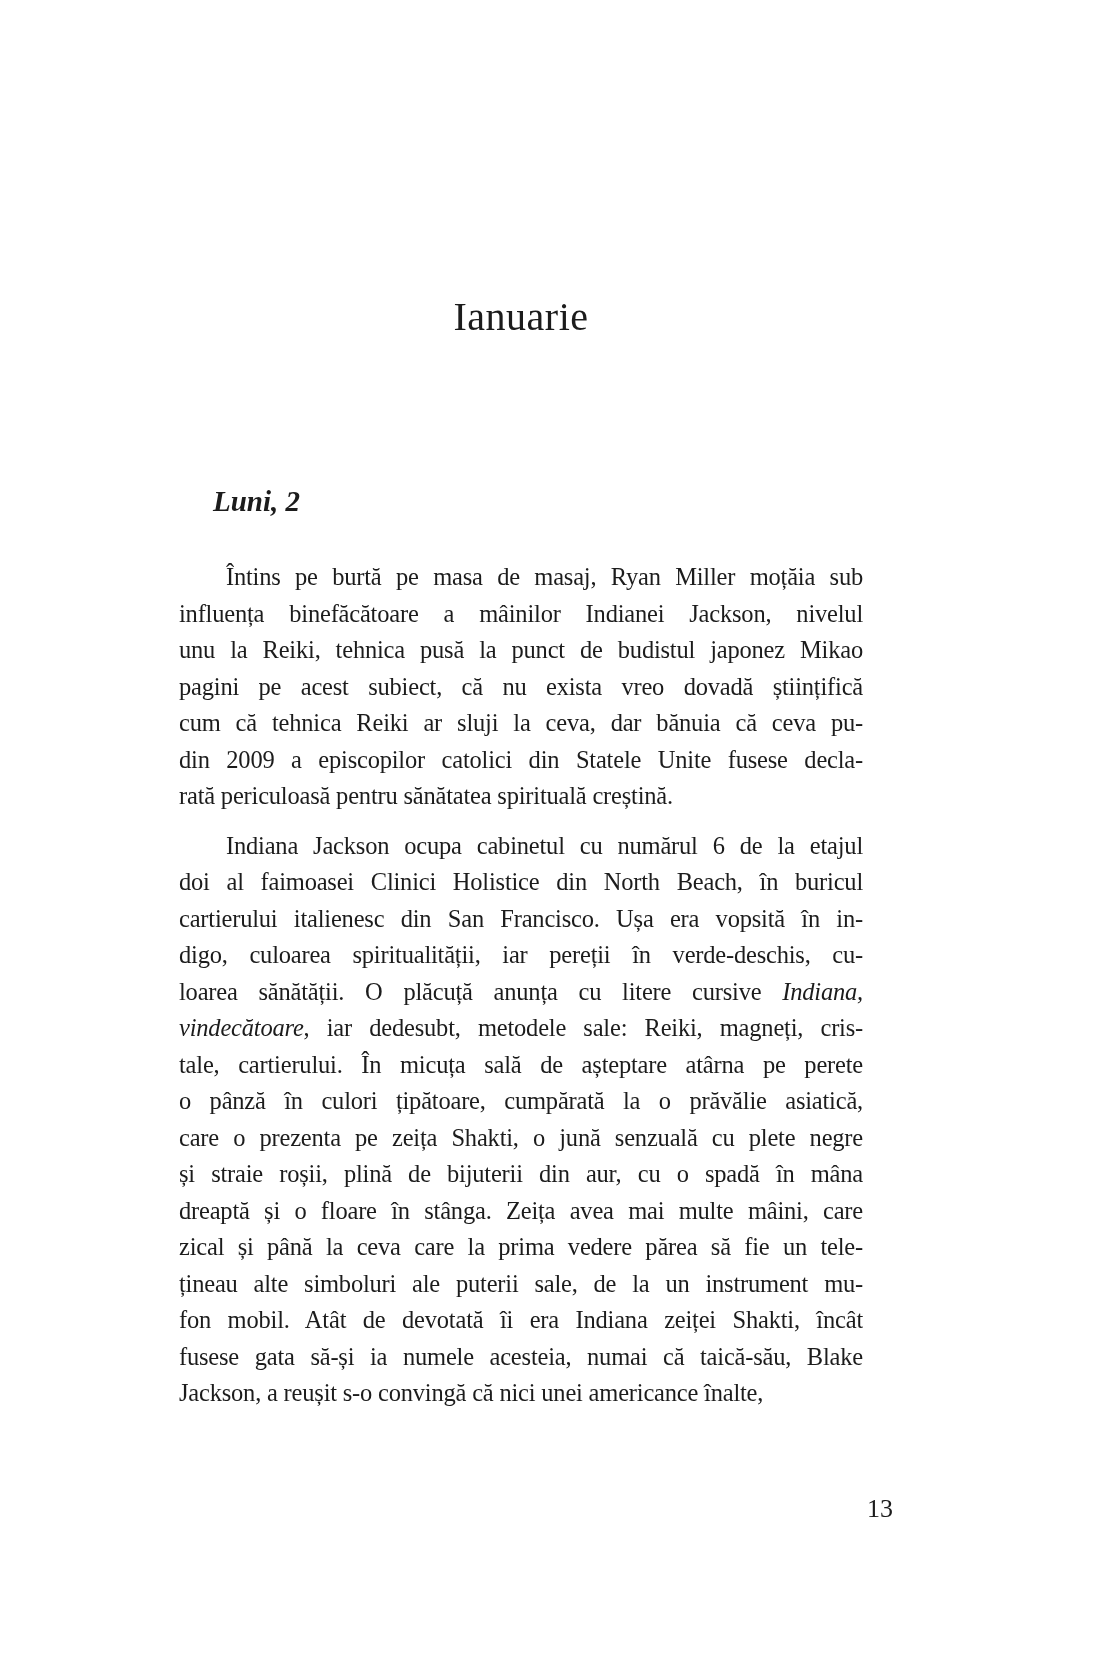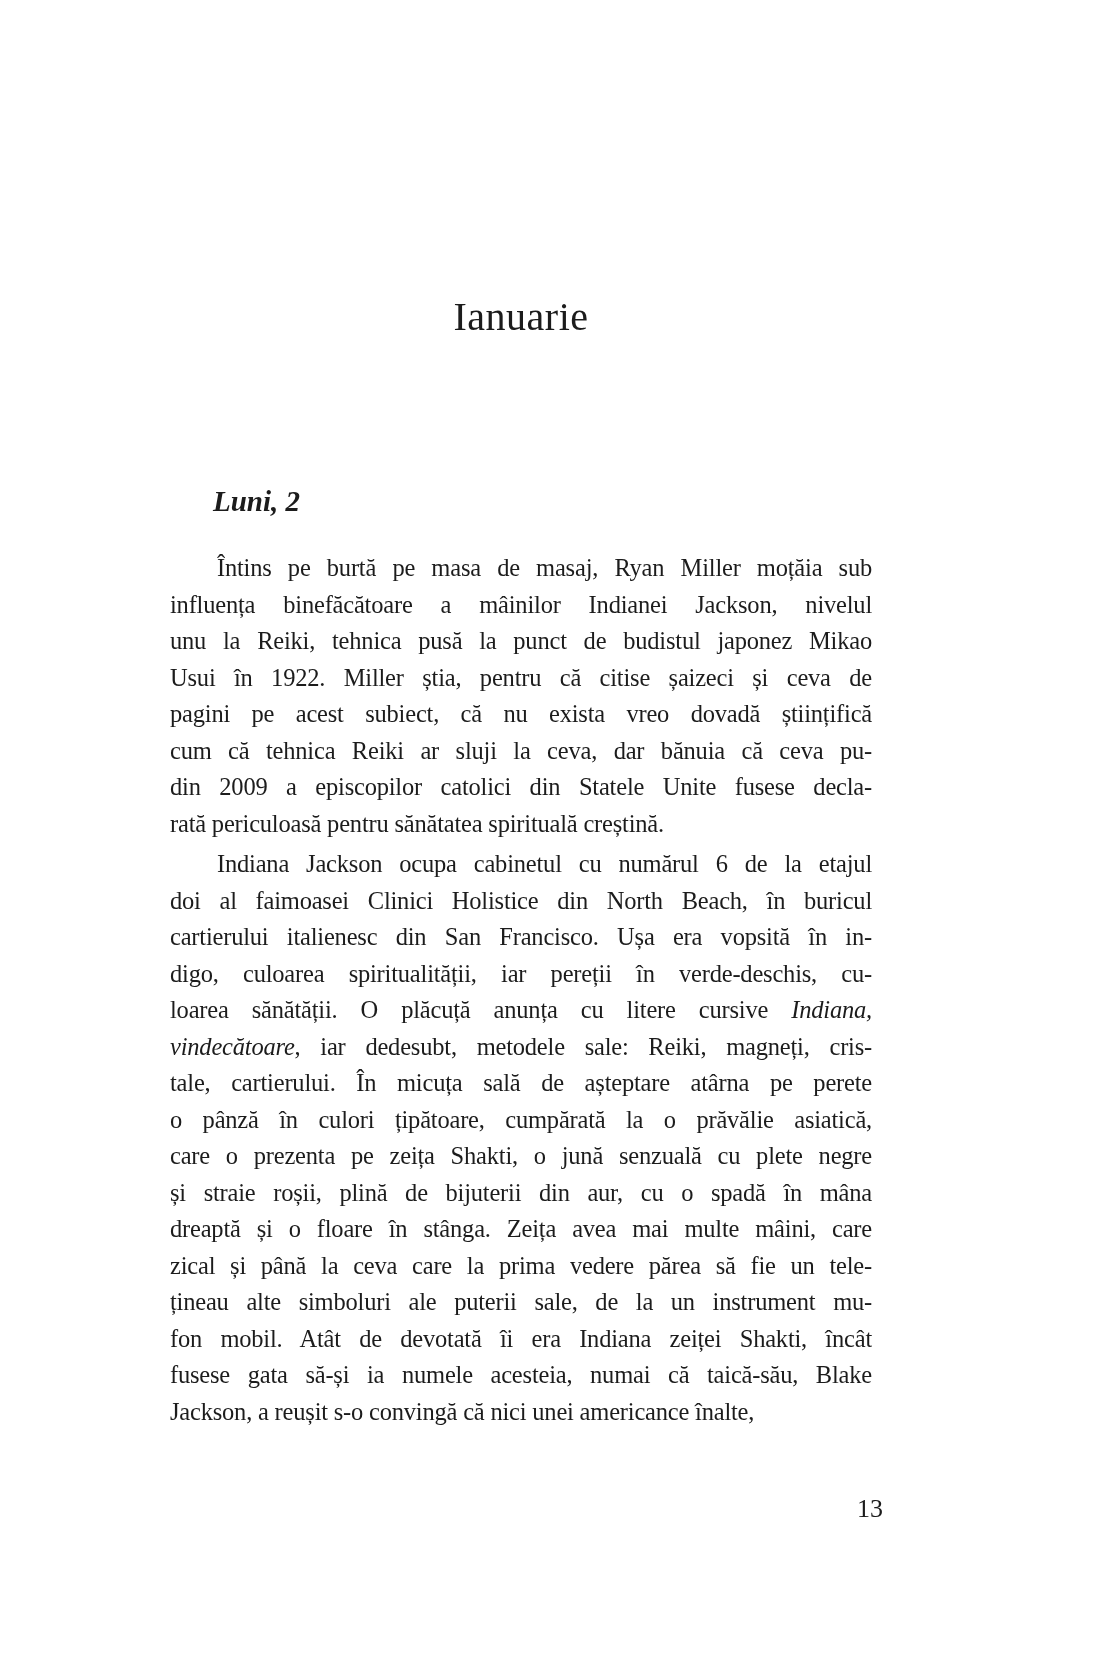--- a/index.html
+++ b/index.html
@@ -36,53 +36,52 @@
     font-weight: bold;
   }
   .body-text {
     position: absolute;
     left: 166px;
     top: 546px;
     width: 710px;
     font-size: 24.5px;
     letter-spacing: -0.2px;
   }
-  .paragraph { margin: 4px; }
+  .paragraph { margin: 13px; }
   .line {
     height: 36.5px;
     line-height: 36.5px;
     text-align: justify;
     text-align-last: justify;
     white-space: normal;
     overflow: hidden;
   }
   .line.first { text-indent: 47px; }
   .line.last { text-align-last: left; }
   .page-number {
     position: absolute;
-    left: 166px;
+    left: 176px;
     top: 1496px;
     width: 717px;
     font-size: 26px;
     line-height: 1;
     text-align: right;
   }
 </style>
 </head>
 <body>
 
 <div class="page">
   <h1 class="chapter-title">Ianuarie</h1>
   <div class="date-heading">Luni, 2</div>
   <div class="body-text" id="body-text">
       <div class="paragraph">
         <div class="line first"><span>Întins pe burtă pe masa de masaj, Ryan Miller moțăia sub</span></div>
         <div class="line"><span>influența binefăcătoare a mâinilor Indianei Jackson, nivelul</span></div>
         <div class="line"><span>unu la Reiki, tehnica pusă la punct de budistul japonez Mikao</span></div>
-        <div class="line"><span>Usui în 1922. Miller știa, pentru că citise șaizeci și ceva de</span></div>
         <div class="line"><span>pagini pe acest subiect, că nu exista vreo dovadă științifică</span></div>
         <div class="line"><span>cum că tehnica Reiki ar sluji la ceva, dar bănuia că ceva pu-</span></div>
         <div class="line"><span>din 2009 a episcopilor catolici din Statele Unite fusese decla-</span></div>
         <div class="line last"><span>rată periculoasă pentru sănătatea spirituală creștină.</span></div>
       </div>
       <div class="paragraph">
         <div class="line first"><span>Indiana Jackson ocupa cabinetul cu numărul 6 de la etajul</span></div>
         <div class="line"><span>doi al faimoasei Clinici Holistice din North Beach, în buricul</span></div>
         <div class="line"><span>cartierului italienesc din San Francisco. Ușa era vopsită în in-</span></div>
         <div class="line"><span>digo, culoarea spiritualității, iar pereții în verde-deschis, cu-</span></div>

